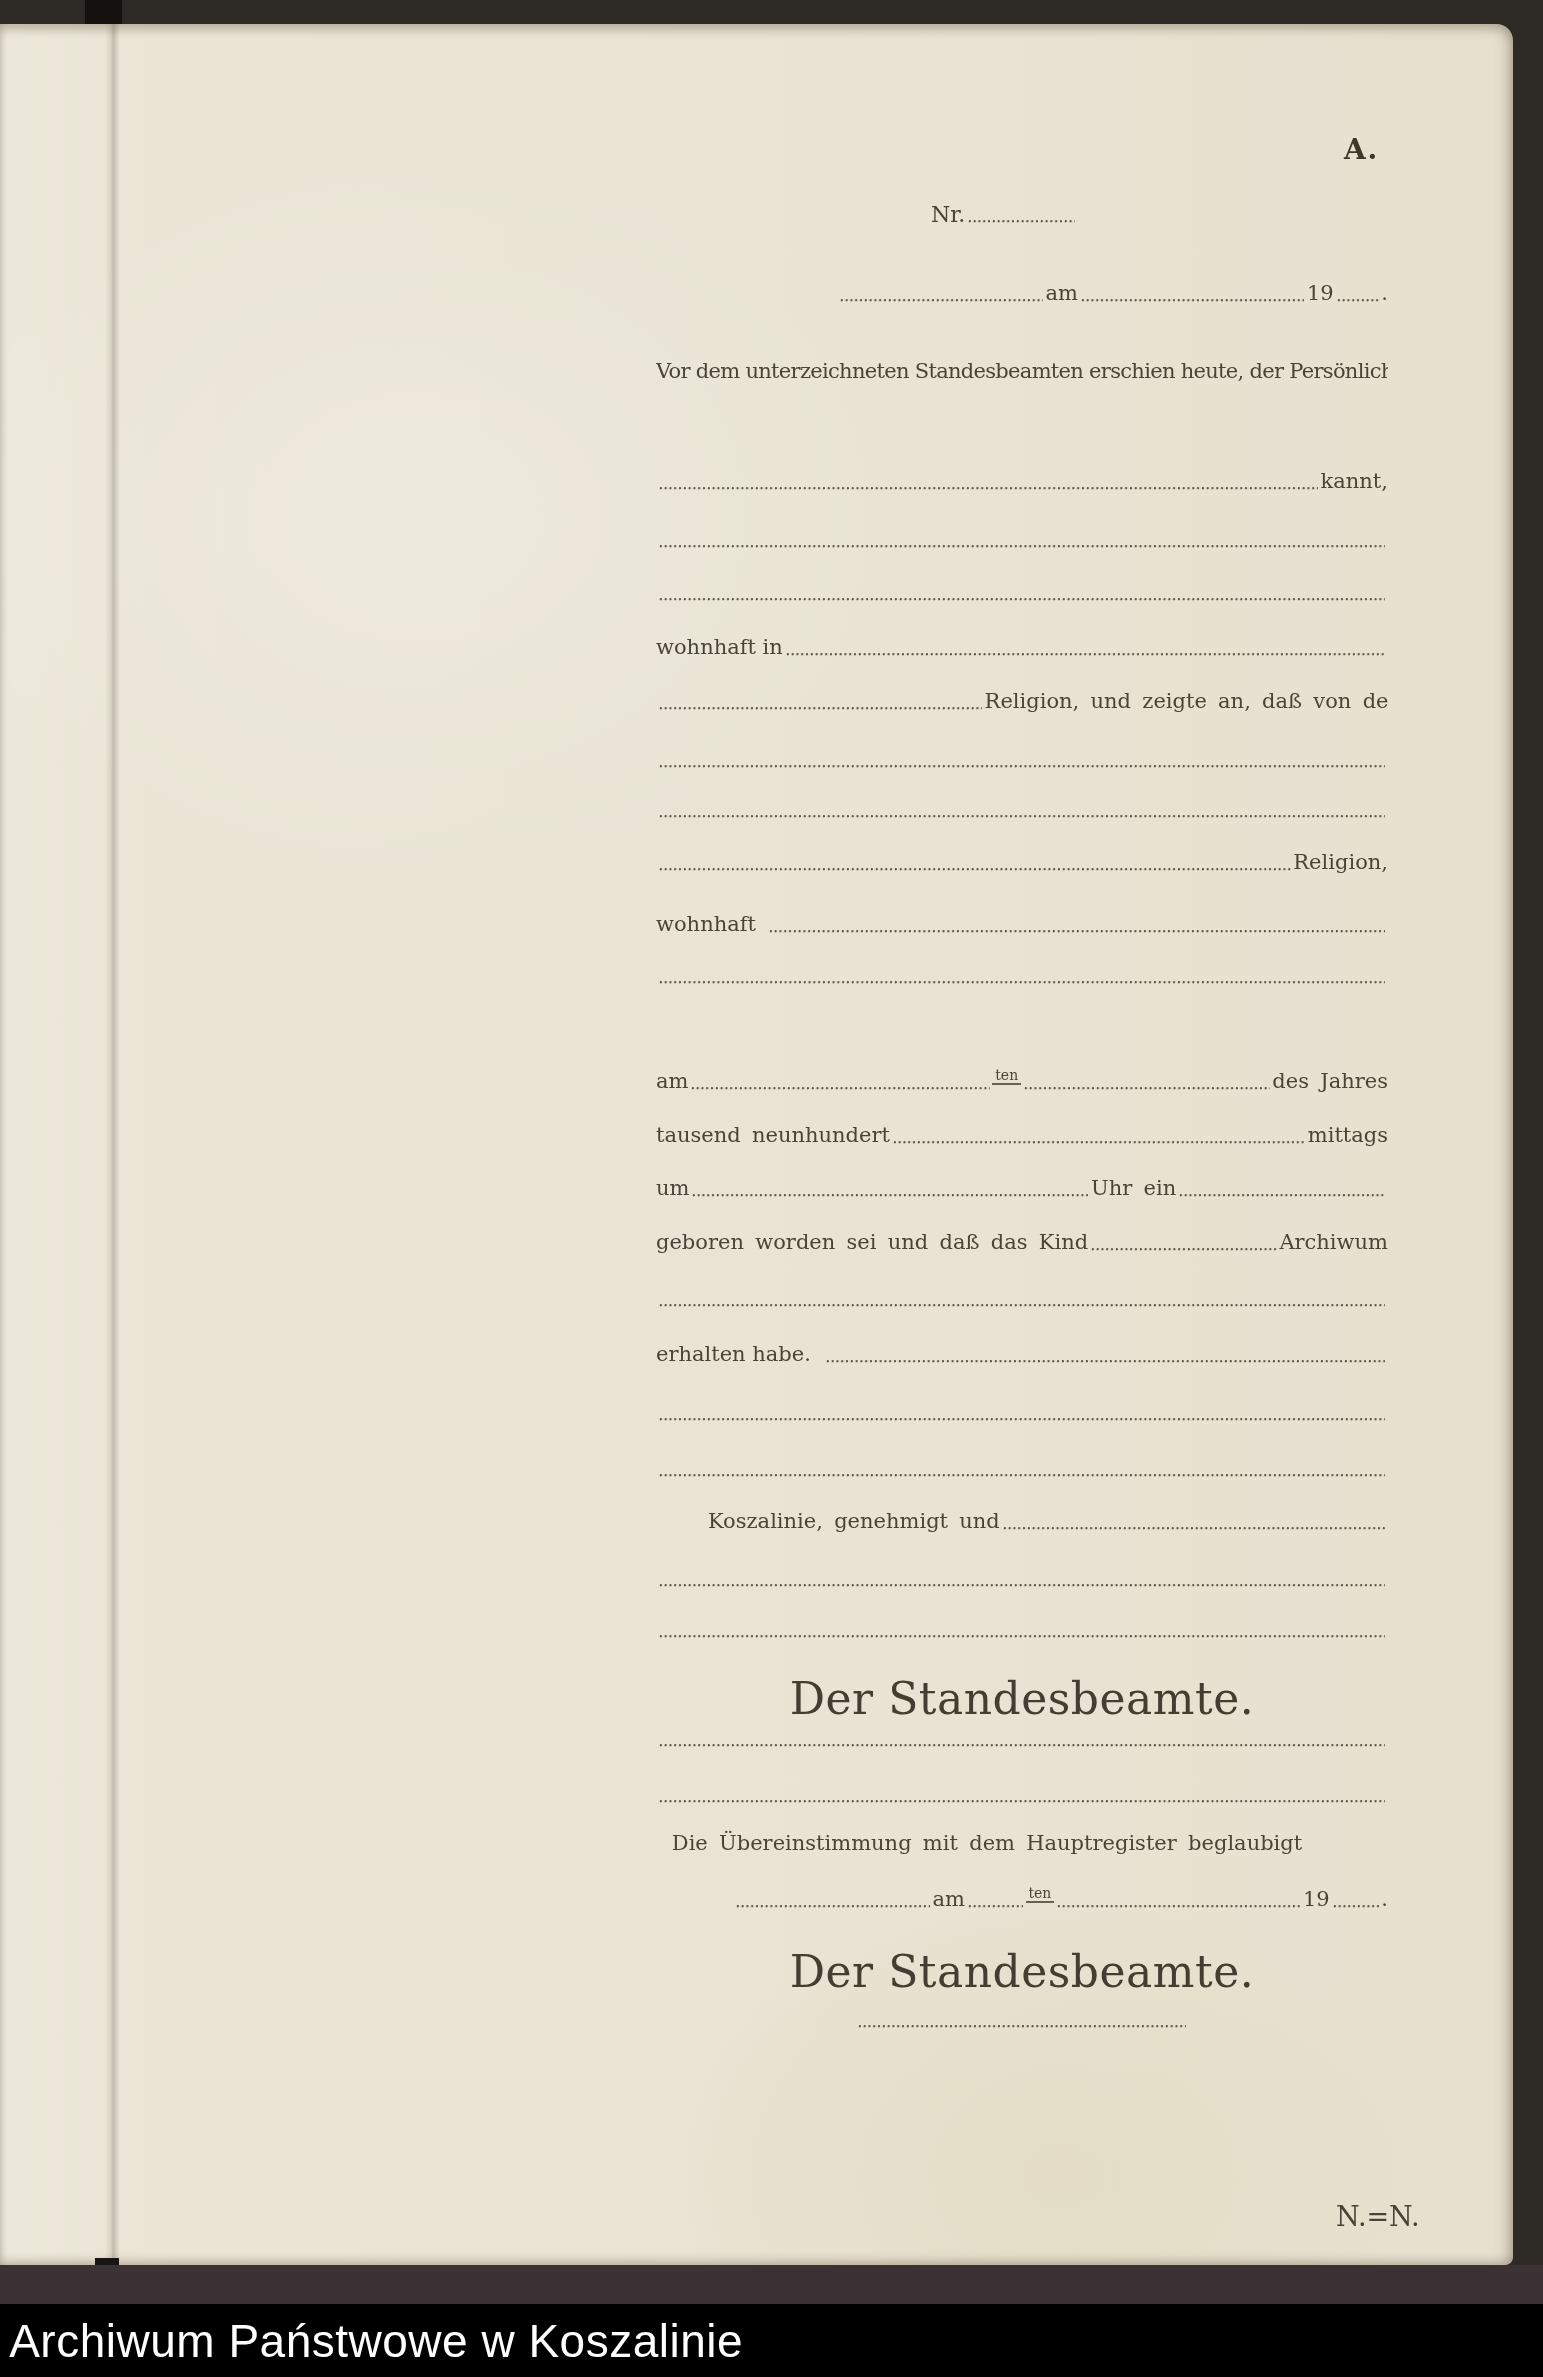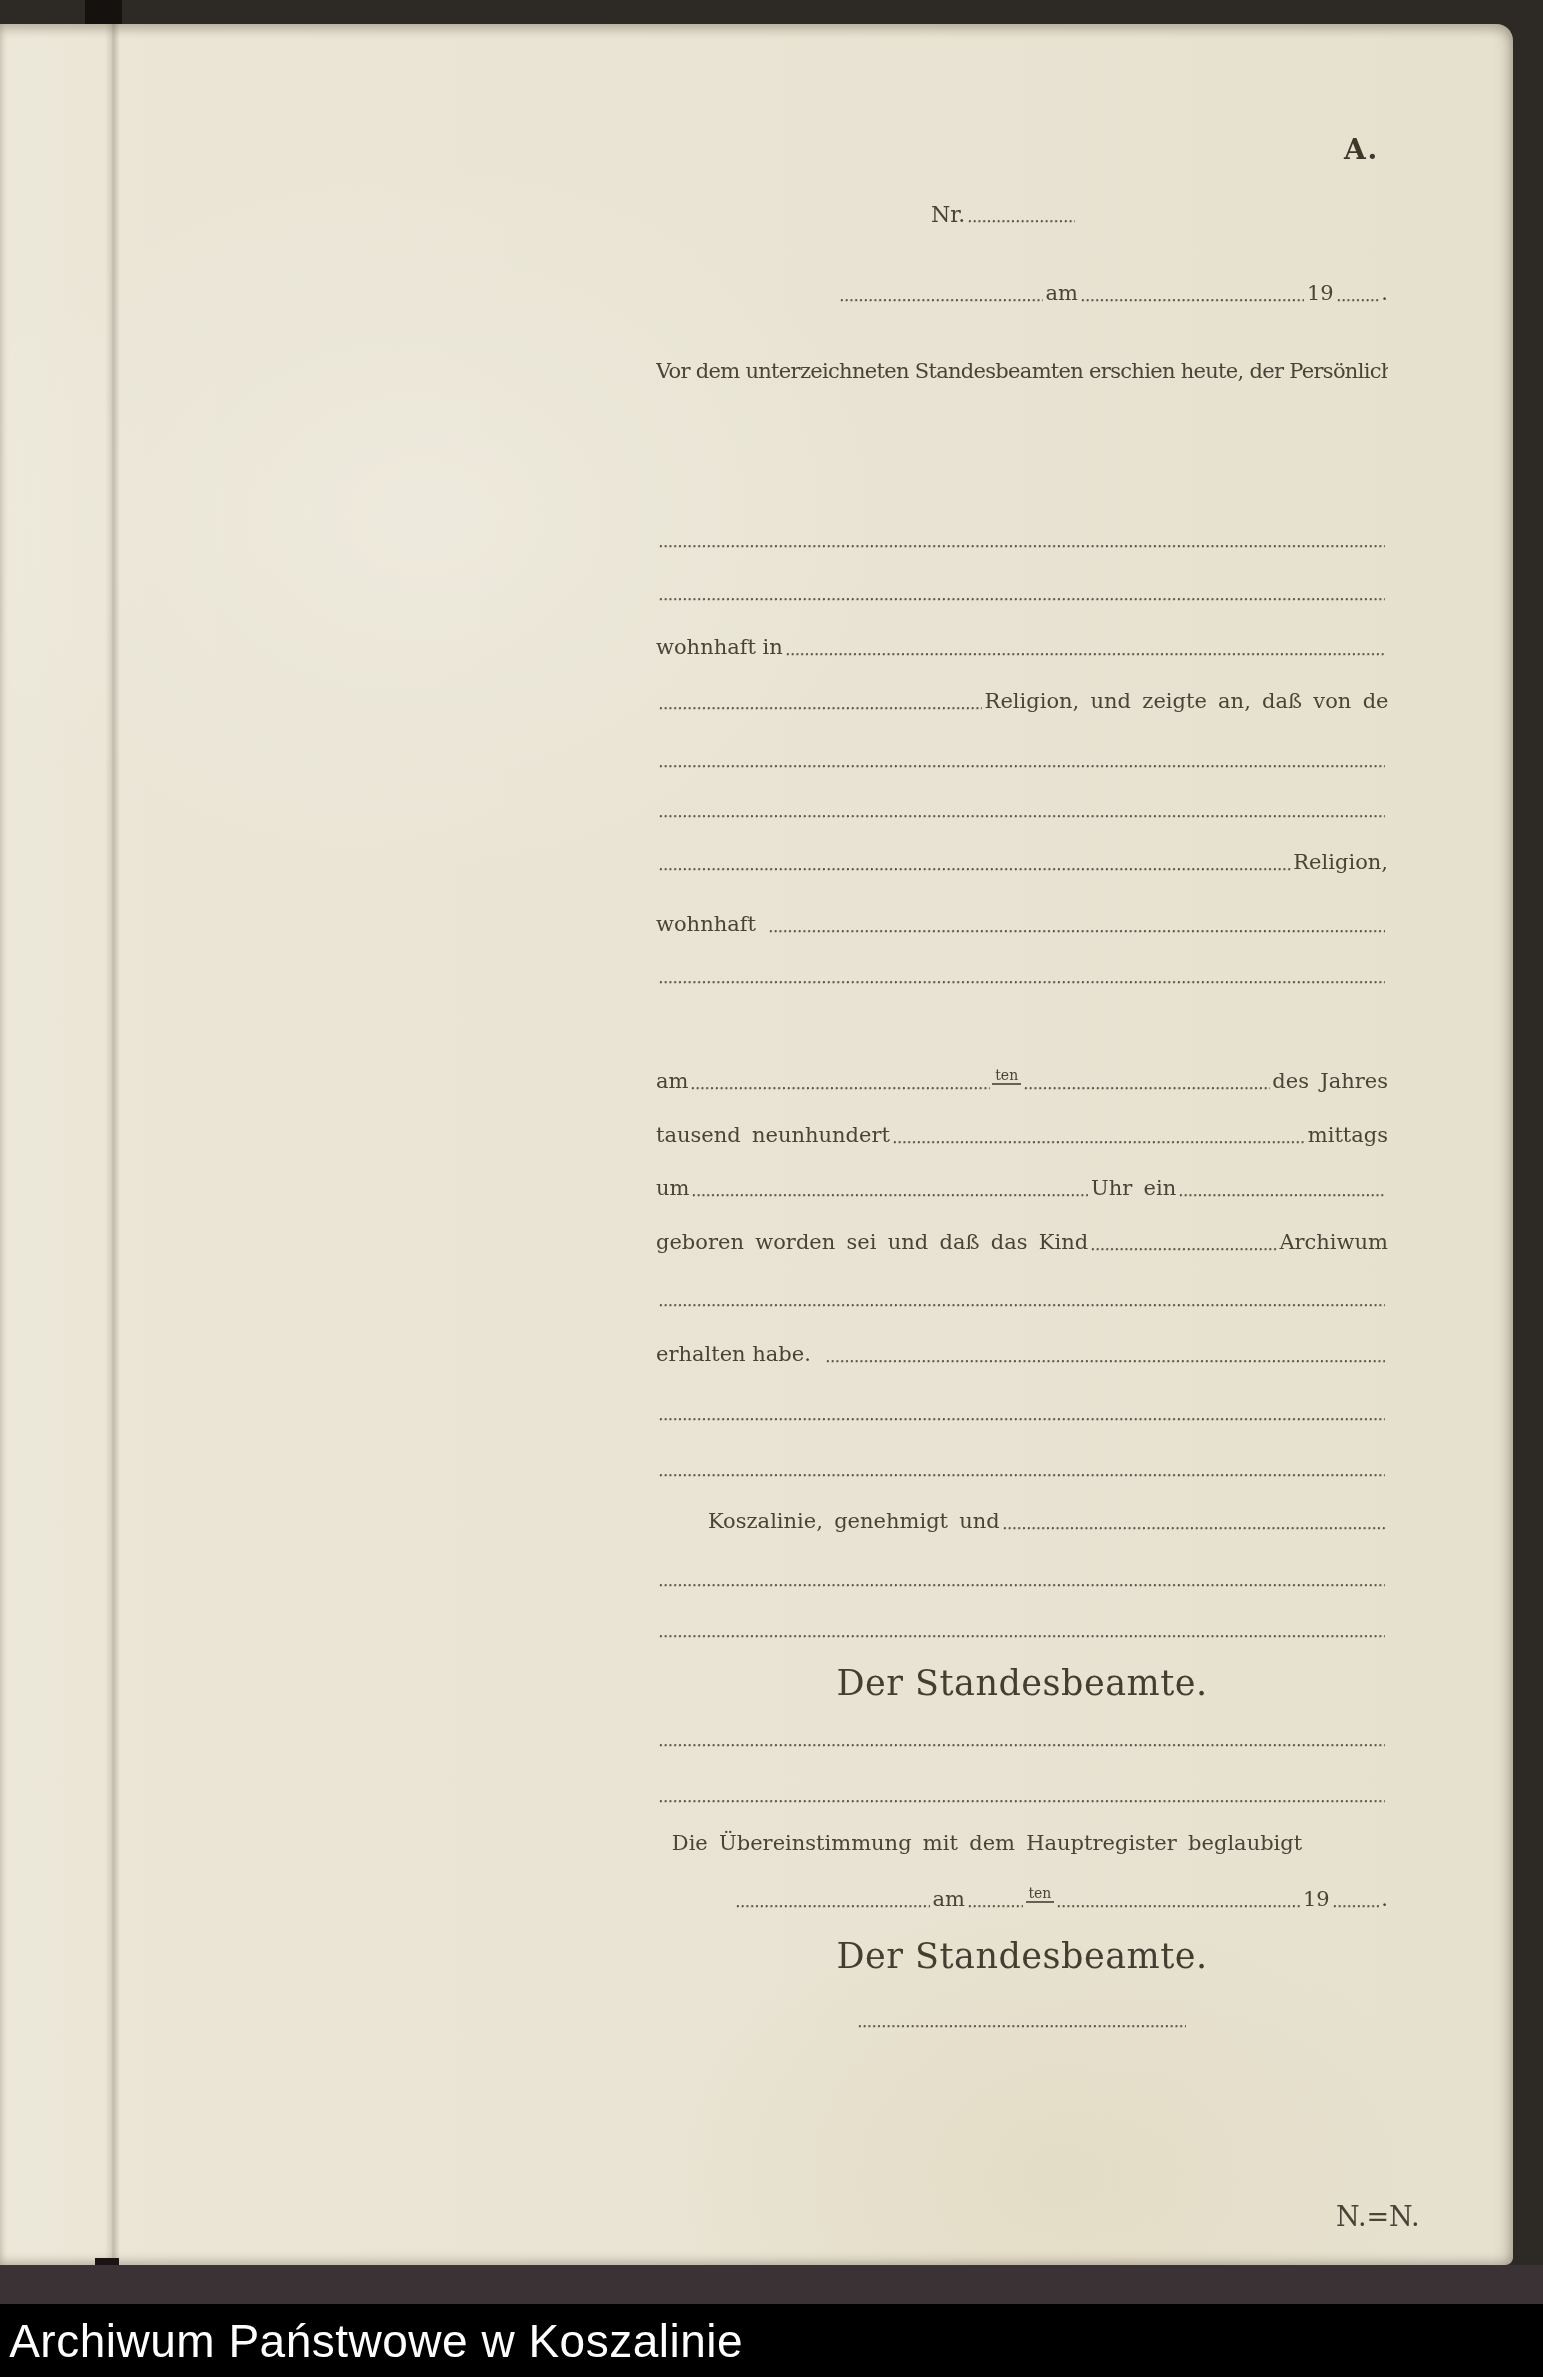--- a/index.html
+++ b/index.html
@@ -36,21 +36,21 @@
   .f1{flex:1 1 28px;}
   .gap{flex:0 0 auto;}
   .dotline{align-items:flex-end;height:9.2px;}
   .dotline .dots{flex:1 1 auto;margin-bottom:0;}
   .jblock{display:block;width:100%;text-align:justify;text-align-last:justify;
         letter-spacing:-0.7px;overflow:hidden;}
   .jfill{display:block;flex:1 1 auto;text-align:justify;text-align-last:justify;overflow:hidden;}
   .ws{word-spacing:4.6px;}
   .sup{font-size:14px;position:relative;top:-8.3px;border-bottom:2.8px double #6a5f51;
        padding:0 2.8px 0.9px 2.8px;line-height:14px;}
-  .big{font-size:35px;line-height:42px;letter-spacing:0.5px;color:#453d31;}
+  .big{font-size:44px;line-height:42px;letter-spacing:0.5px;color:#453d31;margin-top:16px;}
   .center{justify-content:center;}
   #corner-a{position:absolute;left:1344px;top:109px;font-size:28px;font-weight:bold;
        letter-spacing:1.8px;color:#3e372c;}
   #printer-mark{position:absolute;left:1336px;top:2177px;font-size:27px;color:#4b4337;}
 </style>
 </head>
 <body>
 
 <div id="stage">
   <div class="binding-mark-top"></div>
@@ -74,20 +74,24 @@
       <span class="lbl">19</span>
       <span class="dots" style="flex:0 0 42px"></span>
       <span class="lbl">.</span>
     </div>
 
     <div class="row" style="top:332px;display:block">
       <span class="jblock">Vor dem unterzeichneten Standesbeamten erschien heute, der Persönlichkeit</span>
     </div>
 
 
+    <div class="row" style="top:442px">
+      <span class="dots f1"></span>
+      <span class="lbl">kannt,</span>
+    </div>
 
     <div class="row dotline" style="top:516px">
         <span class="dots"></span>
       </div>
     <div class="row dotline" style="top:569px">
         <span class="dots"></span>
       </div>
 
     <div class="row" style="top:608px">
       <span class="lbl">wohnhaft in</span>

